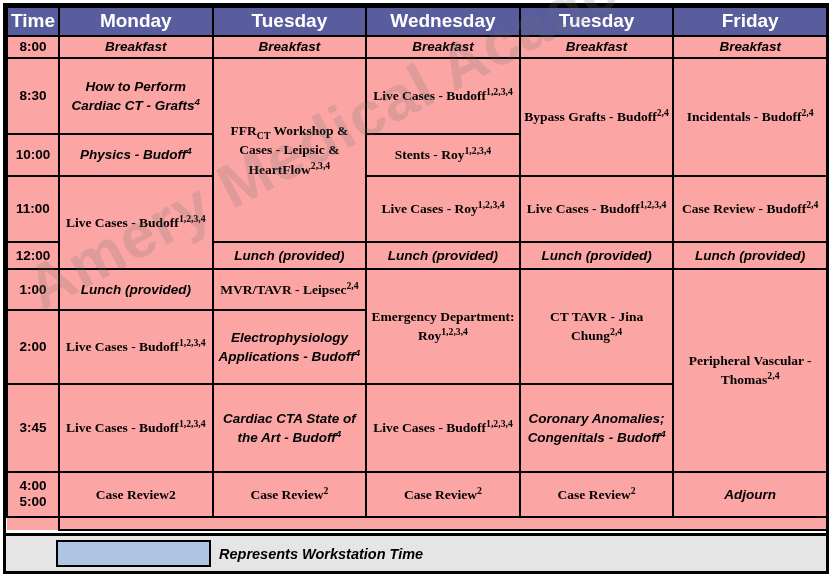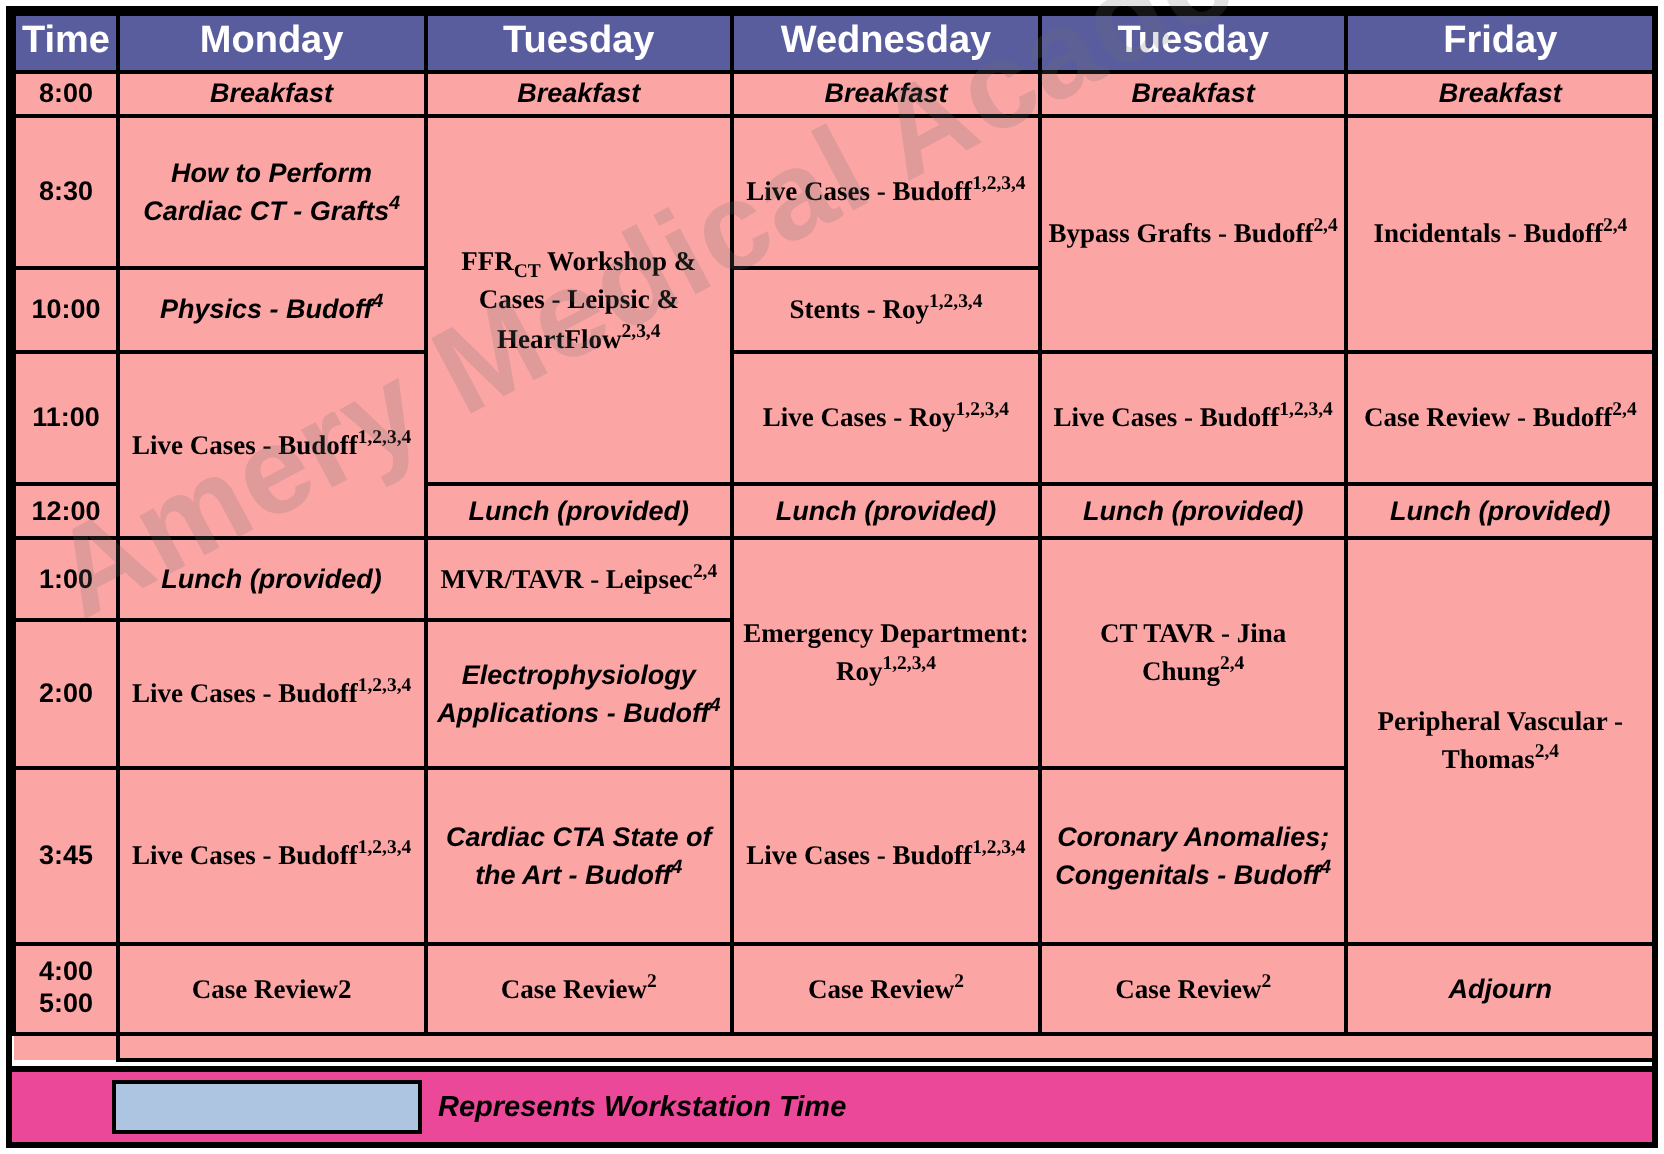--- a/index.html
+++ b/index.html
@@ -127,21 +127,21 @@
   #legend {
     position: absolute;
     left: 0;
     bottom: 0;
     width: 820px;
     height: 38px;
     border-top: 3px solid #000000;
     box-sizing: border-box;
     display: flex;
     align-items: center;
-    background: #ec4899;
+    background: #e5e5e5;
     z-index: 2;
   }
   #legend .lgap { width: 50px; height: 100%; }
   #legend .swatch {
     width: 155px;
     height: 27px;
     background: #AEC5E2;
     border: 2px solid #000000;
     box-sizing: border-box;
     flex: 0 0 auto;

